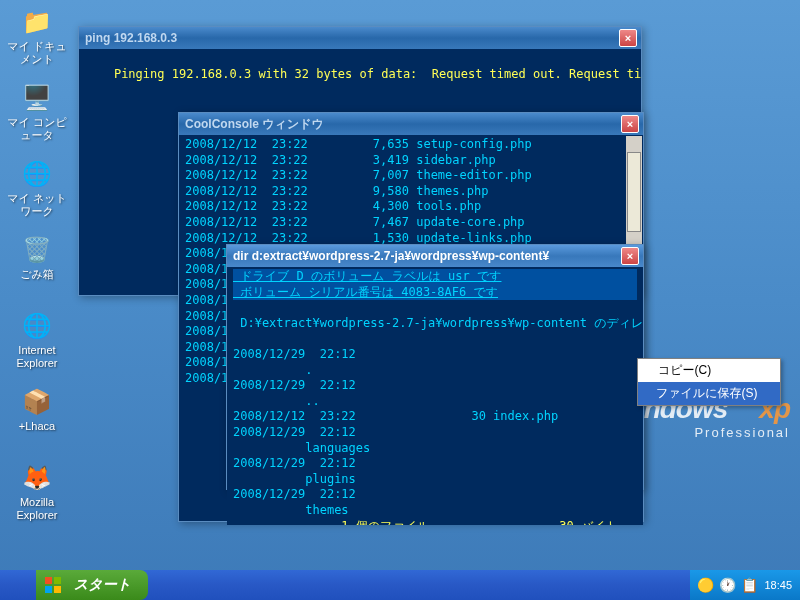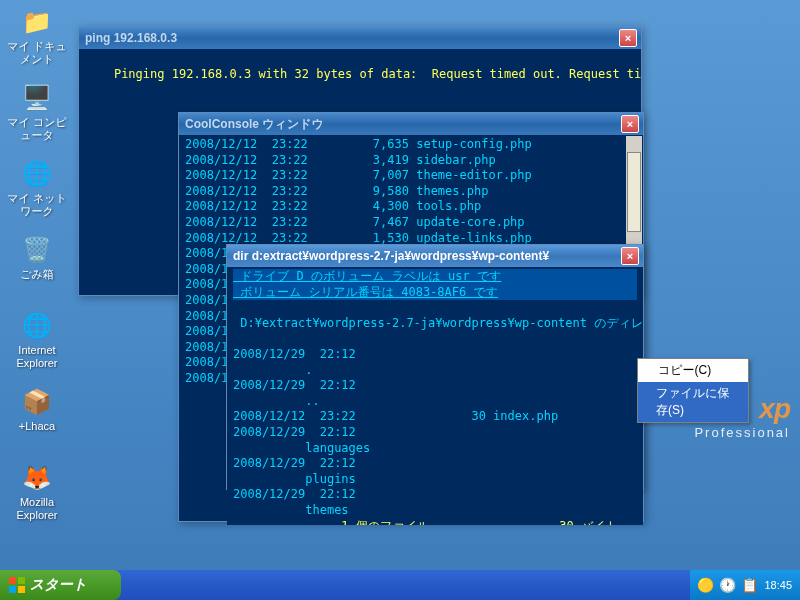--- a/index.html
+++ b/index.html
@@ -111,31 +111,32 @@
 .taskbar {
   position: absolute;
   bottom: 0; left: 0; right: 0;
   height: 30px;
   background: linear-gradient(to bottom, #3168d5 0%, #2858c5 50%, #2050bd 100%);
   display: flex;
   align-items: center;
 }
 .start-btn {
   height: 30px;
-  padding: 0 34px 0 8px;
+  padding: 0 17px 0 8px;
   background: linear-gradient(to bottom, #5aaa3a 0%, #3a8a1a 100%);
   color: white;
   font-weight: bold;
   font-style: italic;
   font-size: 14px;
   display: flex;
   align-items: center;
   border-radius: 0 8px 8px 0;
   cursor: pointer;
-  gap: 4px;
+  gap: 12px;
+  margin-left: 36px;
 }
 .start-logo {
   width: 18px; height: 18px;
   display: inline-block;
 }
 .systray {
   margin-left: auto;
   height: 30px;
   background: linear-gradient(to bottom, #1a98e8 0%, #0a78c8 100%);
   display: flex;
@@ -270,21 +271,21 @@
 2008/12/29  22:12    <dir>          ..
 2008/12/12  23:22                30 index.php
 2008/12/29  22:12    <dir>          languages
 2008/12/29  22:12    <dir>          plugins
 2008/12/29  22:12    <dir>          themes
 <span class="yellow">               1 個のファイル                  30 バイト</span>
 
 </dir></dir></dir></dir></dir></div>
 </div>
 
-<div class="context-menu" id="ctx" style="left:637px; top:358px; width:112px;">
+<div class="context-menu" id="ctx" style="left:637px; top:358px; width:144px;">
     <div class="context-menu-item">コピー(C)</div>
     <div class="context-menu-item selected">ファイルに保存(S)</div>
   </div>
 
 <div class="taskbar">
   <div class="start-btn">
     <span class="start-logo">
       <svg viewBox="0 0 18 18">
           <rect x="1" y="1" width="7" height="7" fill="#f25022"></rect>
           <rect x="10" y="1" width="7" height="7" fill="#7fba00"></rect>

